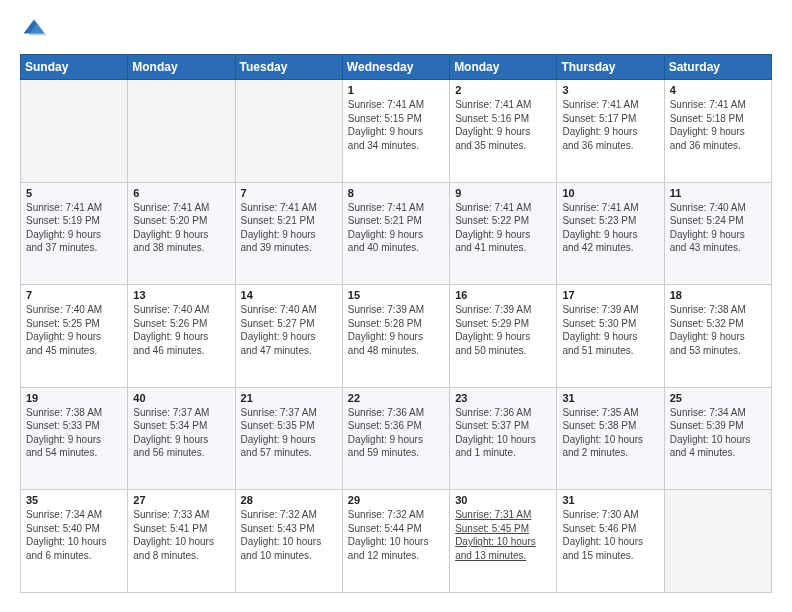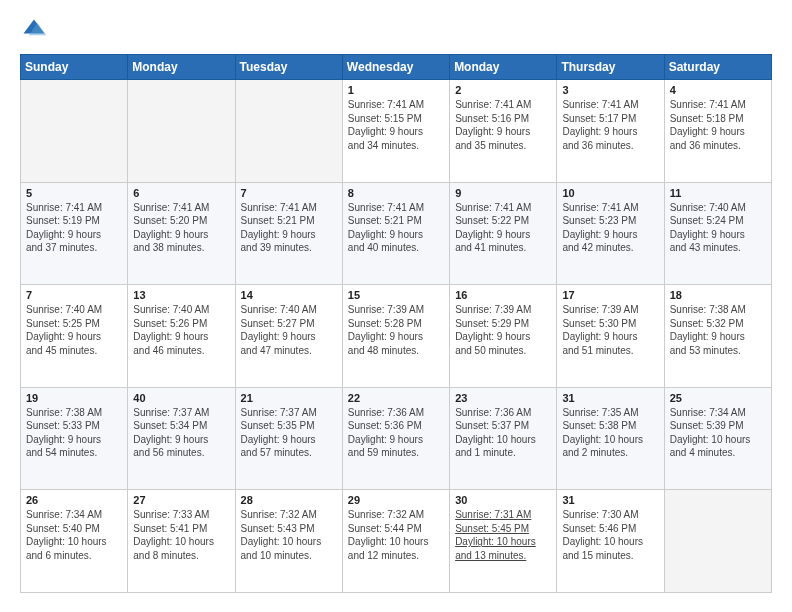--- a/index.html
+++ b/index.html
@@ -322,21 +322,21 @@
           <td>
             <div class="day-number">25</div>
             <div class="day-info" style="white-space: pre-line;">Sunrise: 7:34 AM
 Sunset: 5:39 PM
 Daylight: 10 hours
 and 4 minutes.</div>
           </td>
         </tr>
         <tr class="row-odd">
           <td>
-            <div class="day-number">26</div>
+            <div class="day-number">35</div>
             <div class="day-info" style="white-space: pre-line;">Sunrise: 7:34 AM
 Sunset: 5:40 PM
 Daylight: 10 hours
 and 6 minutes.</div>
           </td>
           <td>
             <div class="day-number">27</div>
             <div class="day-info" style="white-space: pre-line;">Sunrise: 7:33 AM
 Sunset: 5:41 PM
 Daylight: 10 hours

